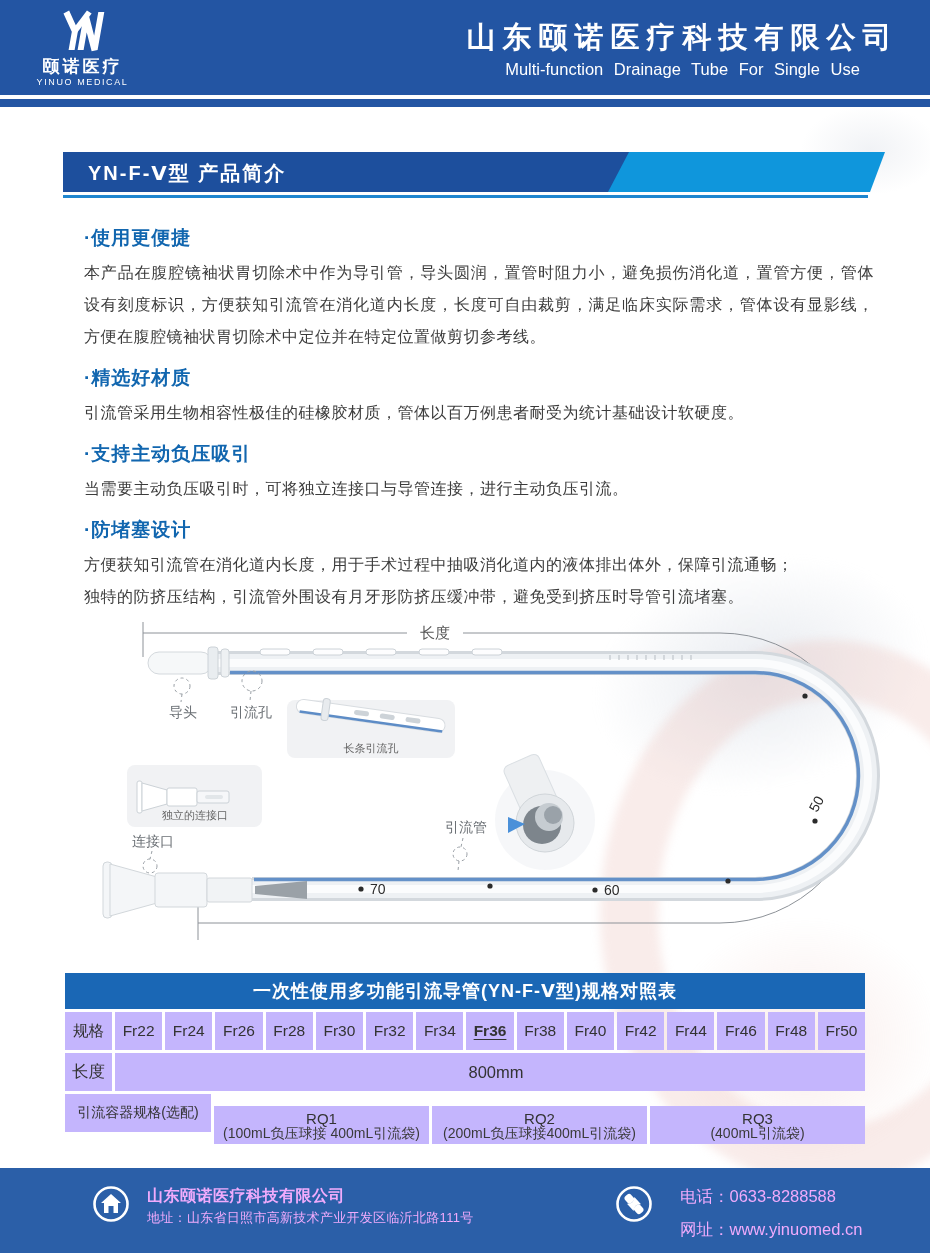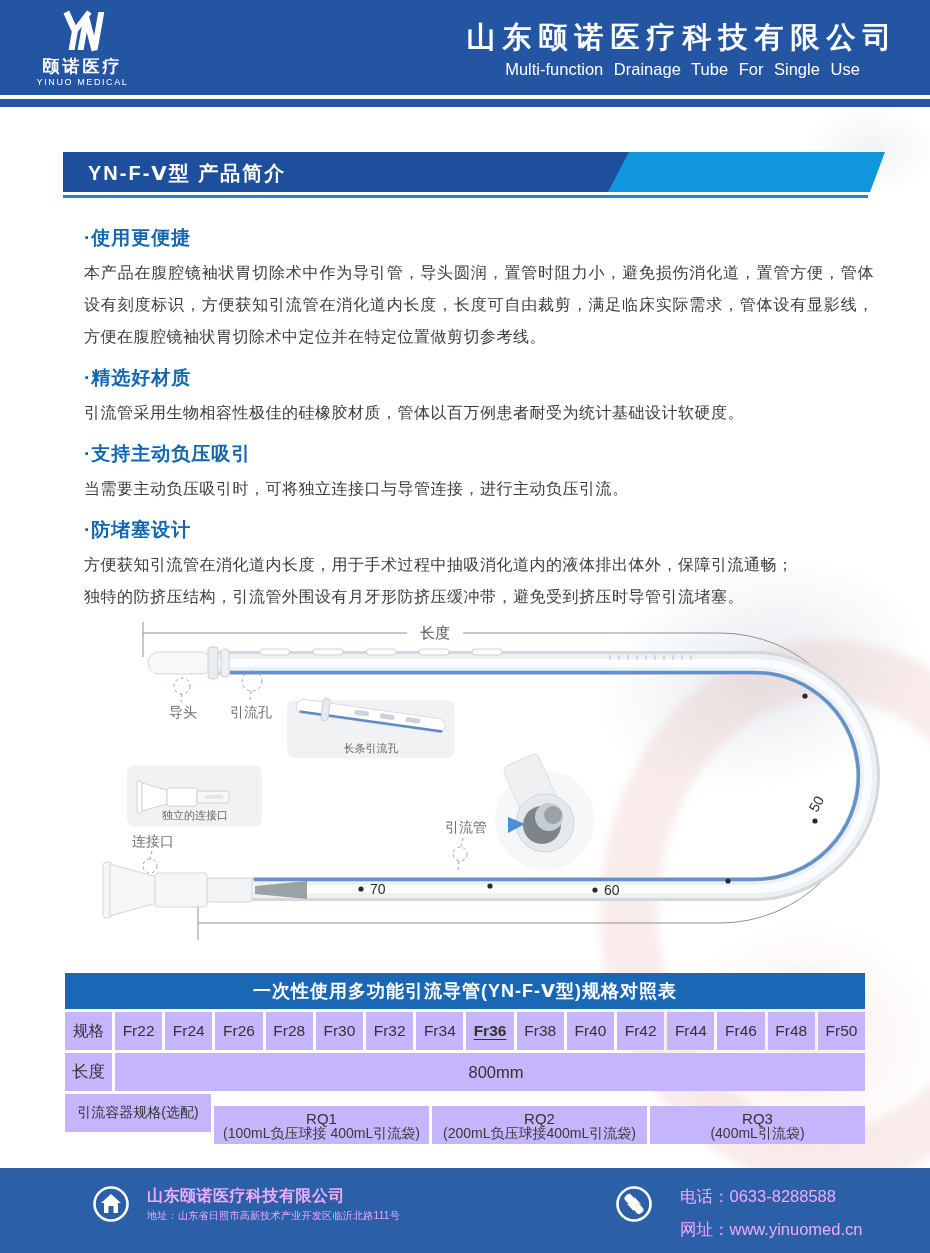--- a/index.html
+++ b/index.html
@@ -63,21 +63,21 @@
   .cont-name{font-size:15px;line-height:17px;}
   .cont-desc{font-size:14px;line-height:13px;color:#3a3a3a;}
   .hl{font-weight:bold;text-decoration:underline;text-underline-offset:3px;}
   
   .footer{left:0;top:1168px;width:930px;height:85px;background:#2b5fa8;z-index:3;}
   .ft-icon{position:absolute;top:17px;}
   .ft-icon.home{left:92px;}
   .ft-icon.phone{left:615px;}
   .ft-text{position:absolute;color:#f0abfc;}
   .ft-company{left:147px;top:18px;font-size:16px;font-weight:600;letter-spacing:.5px;}
-  .ft-address{left:147px;top:41px;font-size:10px;letter-spacing:.3px;}
+  .ft-address{left:147px;top:41px;font-size:13px;letter-spacing:.3px;}
   .ft-phone{left:680px;top:18px;font-size:16.5px;}
   .ft-web{left:680px;top:51px;font-size:16.5px;}
   svg text{font-family:"Liberation Sans","DejaVu Sans",sans-serif;}
 </style>
 </head>
 <body>
 
 <div class="abs wm wm1"></div>
 <div class="abs wm wm2"></div>
 <div class="abs wm wm3"></div>

